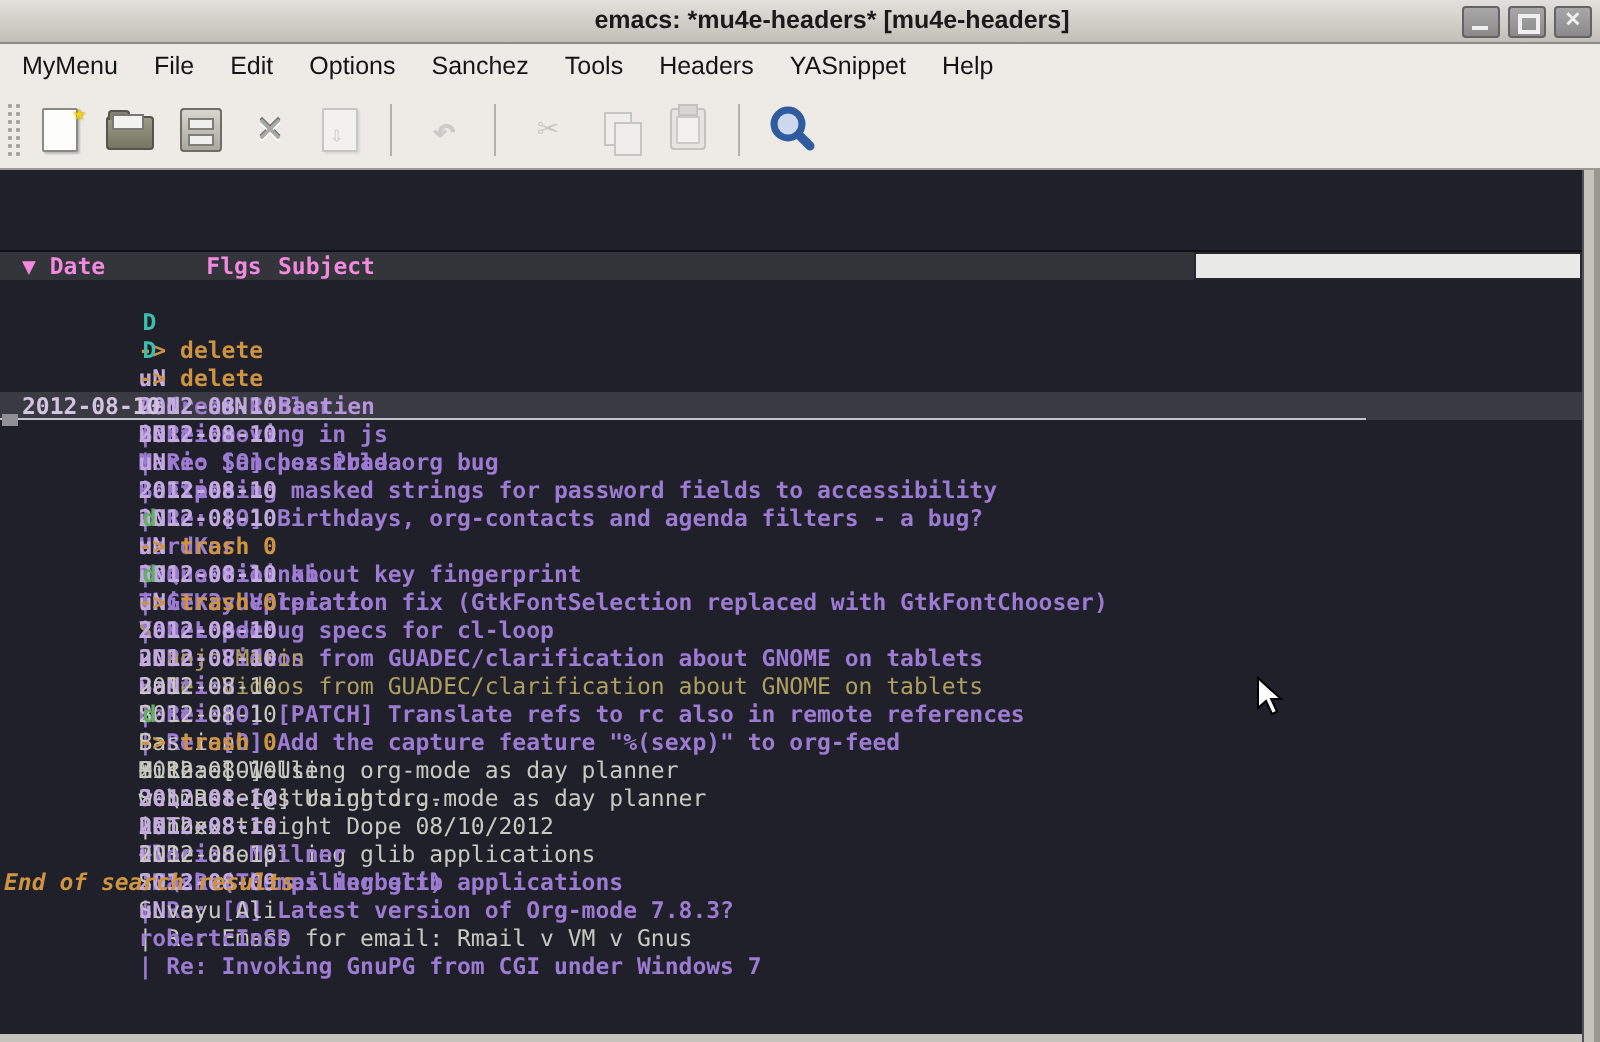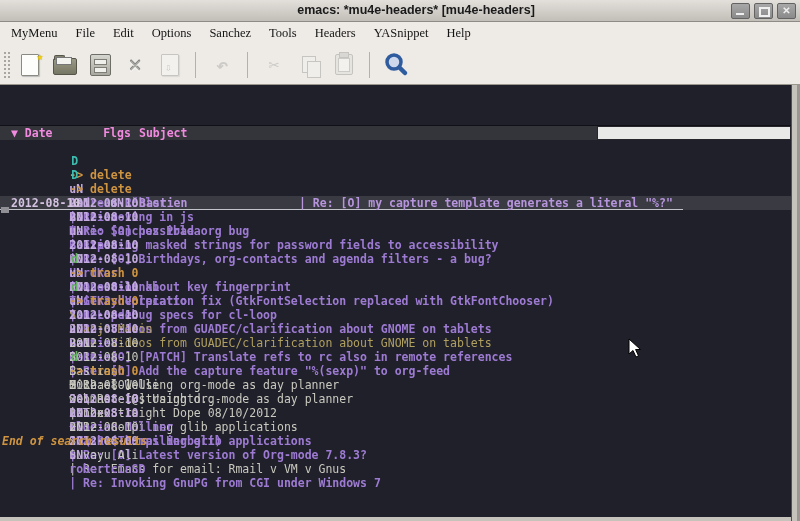--- a/index.html
+++ b/index.html
@@ -15,21 +15,21 @@
   .winbtns{position:absolute;right:4px;top:3px;display:flex;gap:4px;}
   .winbtn{width:17px;height:14px;background:linear-gradient(#a8a8a8,#8a8a8a);
     border:1px solid #636363;border-radius:2px;position:relative;}
   .winbtn .g-min{position:absolute;left:4px;bottom:3px;width:8px;height:2px;background:#efefef;}
   .winbtn .g-max{position:absolute;left:4px;top:3px;width:7px;height:6px;border:2px solid #efefef;}
   .winbtn .g-close{position:absolute;left:0;top:0;width:100%;height:100%;
     color:#efefef;font-size:10px;line-height:13px;text-align:center;font-weight:bold;}
   .menubar{position:absolute;left:0;top:22px;width:800px;height:23px;background:#eeebe6;
     display:flex;align-items:center;font-family:"Liberation Sans",sans-serif;
     font-size:12.5px;color:#141414;padding-left:2px;}
-  .menuitem{padding:16px 9px;line-height:23px;font-family:Liberation Serif, serif;}
+  .menuitem{padding:16px 9px;line-height:23px;}
   .toolbar{position:absolute;left:0;top:45px;width:800px;height:39px;background:#eeebe6;
     border-bottom:1px solid #9a978f;display:flex;align-items:center;}
   .grip{width:7px;height:28px;margin-left:3px;
     background-image:radial-gradient(#a9a69f 1px, transparent 1.2px);
     background-size:4px 4px;}
   .tbtn{width:30px;height:30px;margin-left:5px;display:flex;align-items:center;
     justify-content:center;position:relative;}
   .tbtn.dis{opacity:.38;filter:grayscale(60%);}
   .tsep{width:1px;height:26px;background:#b4b1aa;margin:0 6px 0 10px;}
   
@@ -238,21 +238,20 @@
           <span class="cell c-subject">| Re: [O] Birthdays, org-contacts and agenda filters - a bug?</span>
         </div>
       </div>
 
       <div class="row unread current">
         <div class="inner">
           <span class="cell c-prefix"></span>
           <span class="cell c-date">2012-08-10</span>
           <span class="cell c-flags">uN</span>
           <span class="cell c-sender">Bastien</span>
-          <span class="cell c-subject">| Re: [O] my capture template generates a literal "%?"</span>
         </div>
       </div>
 
       <div class="row unread">
         <div class="inner">
           <span class="cell c-prefix"></span>
           <span class="cell c-date">2012-08-10</span>
           <span class="cell c-flags">uN</span>
           <span class="cell c-sender">HardKor</span>
           <span class="cell c-subject">| Question about key fingerprint</span>

